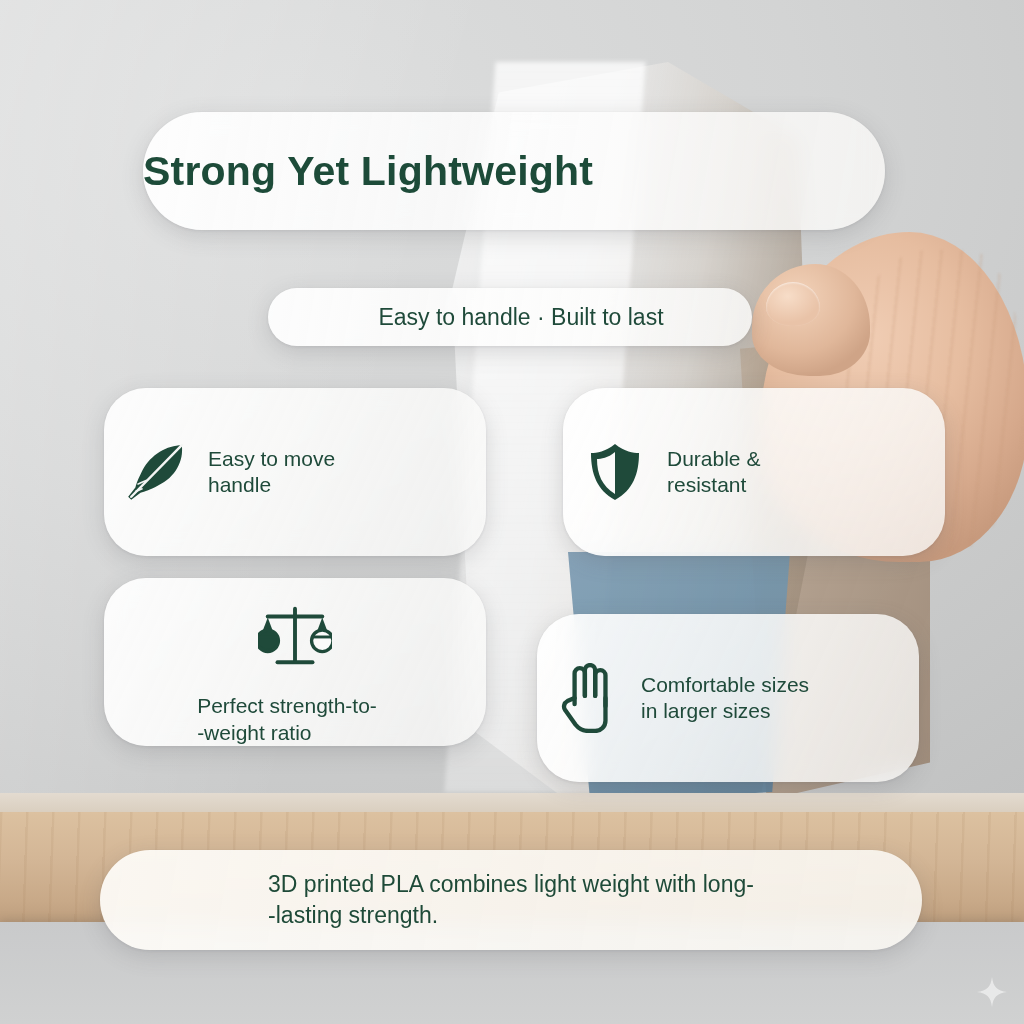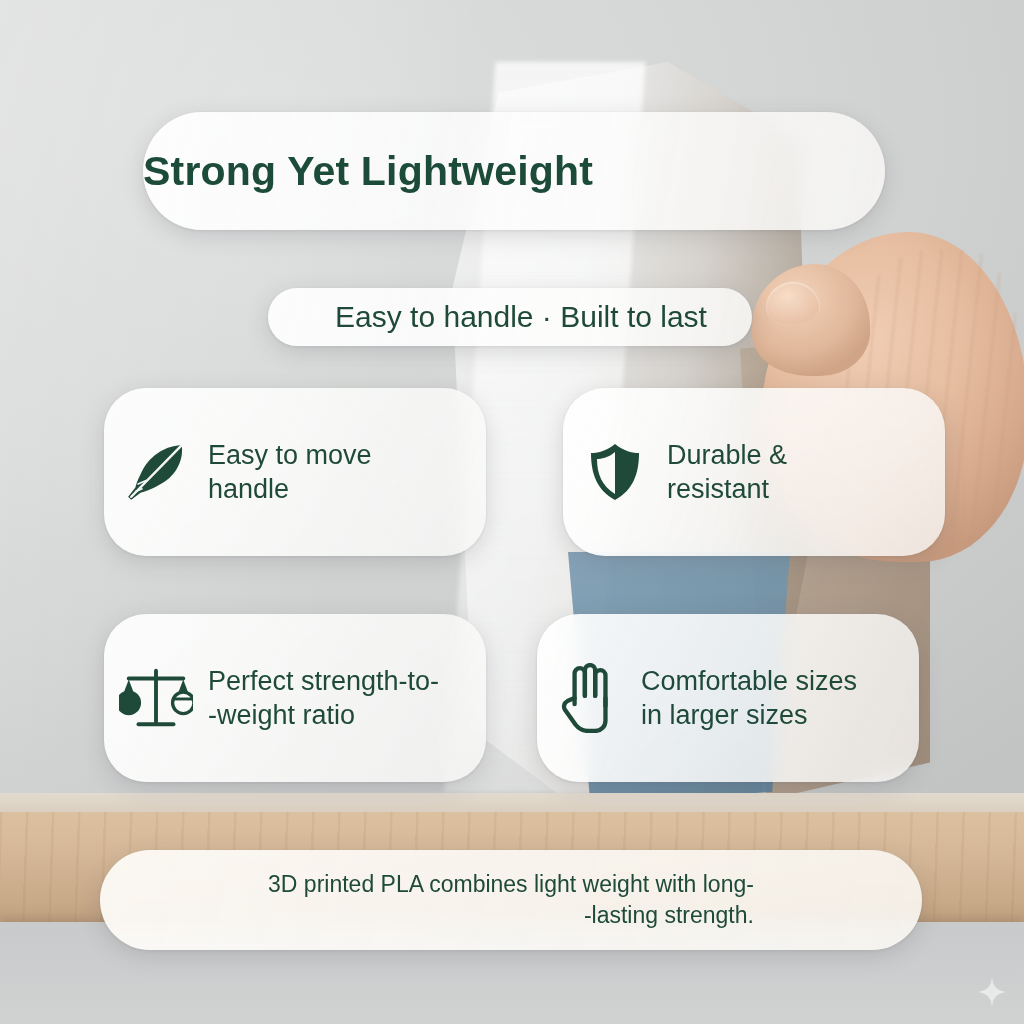--- a/index.html
+++ b/index.html
@@ -112,45 +112,45 @@
   .title-text{
     font-size:41px;font-weight:bold;color:#1d4b39;letter-spacing:.2px;
     white-space:nowrap;
   }
 
   .sub-pill{
     left:268px;top:288px;width:484px;height:58px;border-radius:29px;
     display:flex;align-items:center;justify-content:center;
     background:linear-gradient(100deg, rgba(255,255,255,.92), rgba(251,251,250,.82));
   }
-  .sub-text{font-size:30px;color:#1f4a3a;white-space:nowrap;margin-left:22px;}
+  .sub-text{font-size:23px;color:#1f4a3a;white-space:nowrap;margin-left:22px;}
 
   .card{
     width:382px;height:168px;border-radius:42px;
     display:flex;align-items:center;
     background:linear-gradient(115deg, rgba(255,255,255,.92) 0%, rgba(253,253,252,.86) 46%, rgba(248,248,247,.78) 100%);
   }
   .card-1{left:104px;top:388px;}
   .card-2{left:537px;top:388px;margin-left:26px;}
-  .card-3{left:104px;top:614px;}
+  .card-3{left:104px;top:578px;flex-direction:column;}
   .card-4{left:537px;top:614px;}
 
   .card-icon{
     width:104px;min-width:104px;height:100%;
     display:flex;align-items:center;justify-content:center;
   }
   .card-icon svg{display:block;}
   .card-text{
-    font-size:27px;line-height:1.26;color:#1f4a3a;
+    font-size:21px;line-height:1.26;color:#1f4a3a;
     padding-right:16px;
   }
 
   .foot-pill{
     left:100px;top:850px;width:822px;height:100px;border-radius:50px;
-    display:flex;align-items:center;justify-content:center;text-align:right;
+    display:flex;align-items:center;justify-content:center;text-align:left;
     background:linear-gradient(100deg, rgba(253,251,247,.94), rgba(250,248,243,.88));
   }
   .foot-text{font-size:23px;line-height:1.35;color:#1e4a38;}
 
   .sparkle{
     position:absolute;left:977px;top:977px;width:30px;height:30px;
     opacity:.55;
   }
 </style>
 </head>

